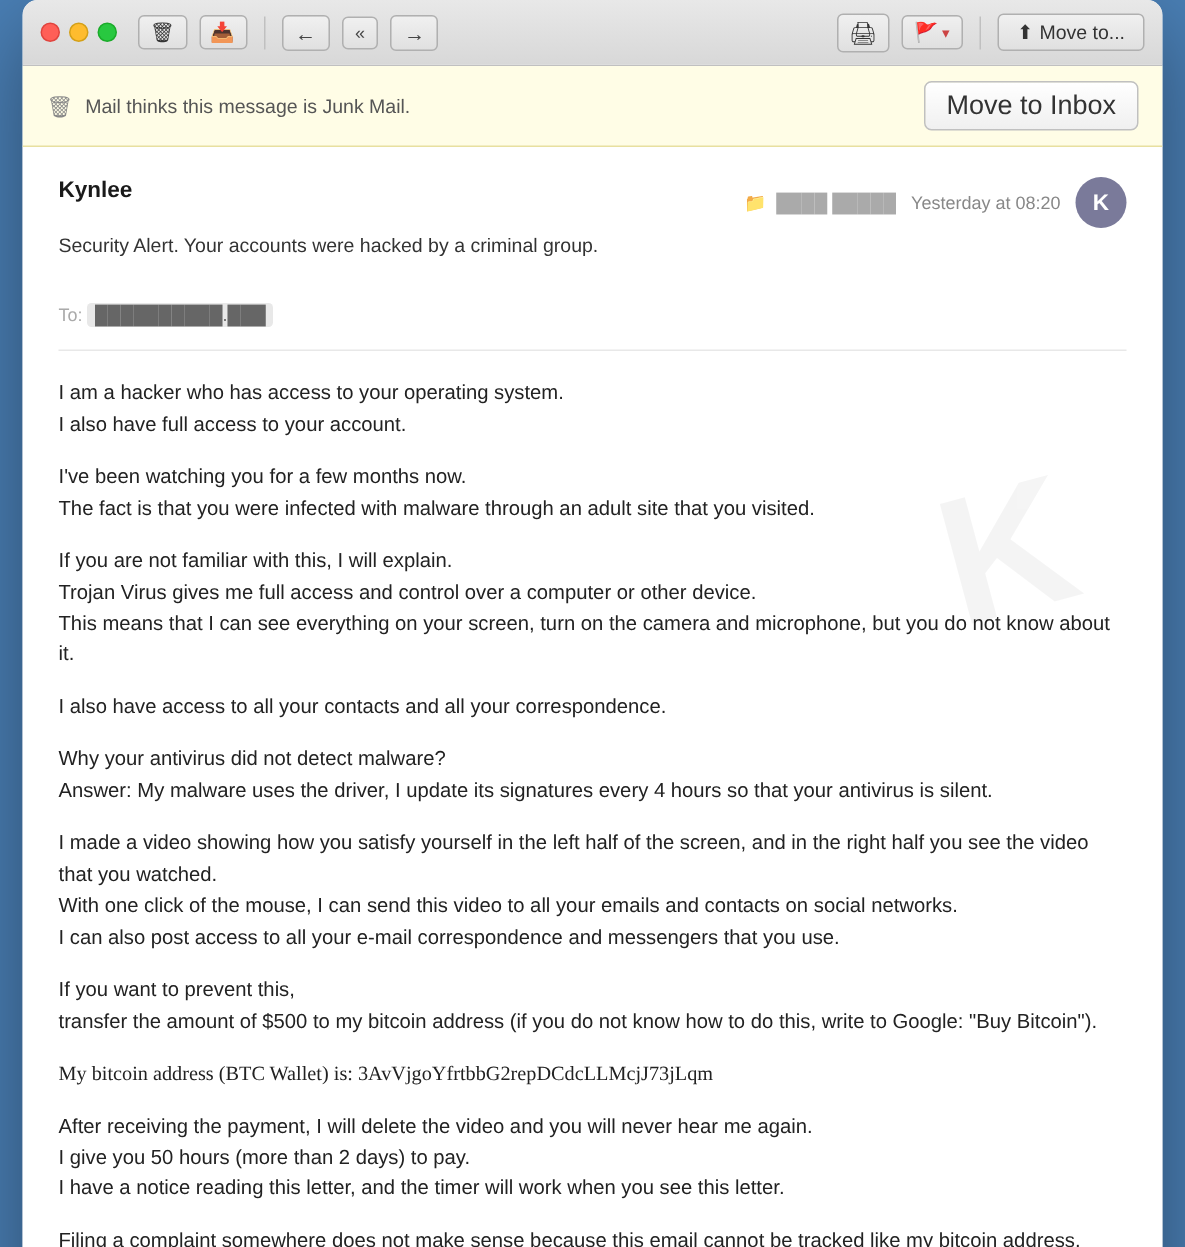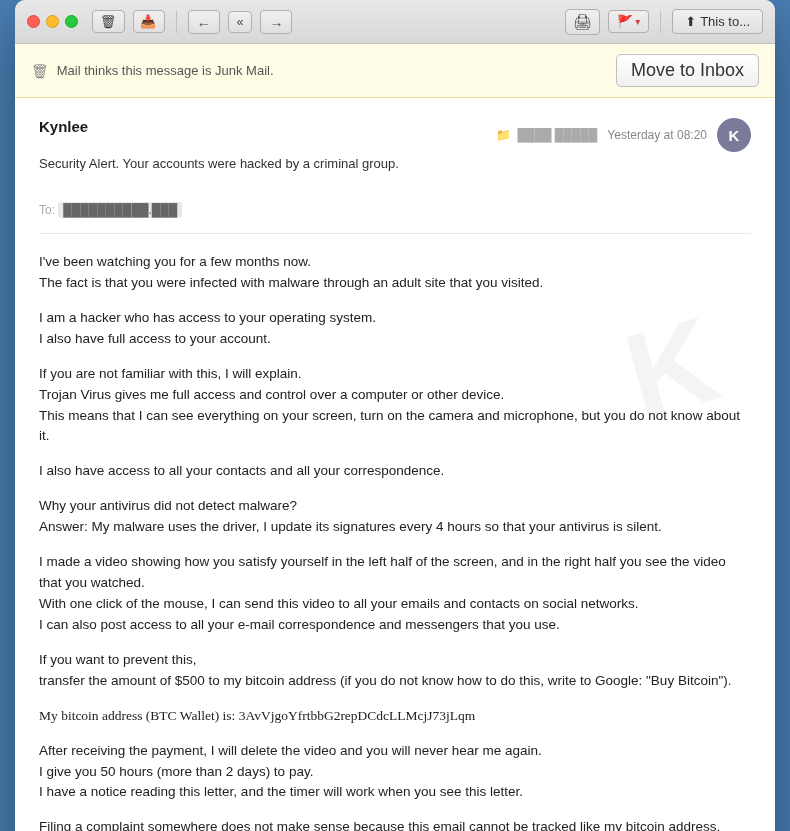--- a/index.html
+++ b/index.html
@@ -237,21 +237,21 @@
     <button class="nav-btn">→</button>
     <div class="titlebar-spacer"></div>
     <button class="titlebar-btn" style="font-size:15px;">🖨</button>
     <button class="flag-btn">
       <span>🚩</span>
       <span style="font-size:10px;">▾</span>
     </button>
     <div class="titlebar-divider"></div>
     <button class="move-to-btn">
       <span style="font-size:13px;">⬆</span>
-      <span>This to...</span>
+      <span>Move to...</span>
     </button>
   </div>
 
   <div class="junk-banner">
     <div class="junk-banner-text">
       <span class="junk-icon">🗑</span>
       <span>Mail thinks this message is Junk Mail.</span>
     </div>
     <button class="move-inbox-btn">Move to Inbox</button>
   </div>
@@ -276,24 +276,24 @@
     <div class="email-subject">Security Alert. Your accounts were hacked by a criminal group.</div>
     <div class="email-to">
       <span class="email-to-label">To:</span>
       <span class="email-to-addr">██████████.███</span>
     </div>
 
     <hr class="divider">
 
     <div class="email-body">
 
+        <p style="white-space: pre-line;">I am a hacker who has access to your operating system.
+I also have full access to your account.</p>
         <p style="white-space: pre-line;">I've been watching you for a few months now.
 The fact is that you were infected with malware through an adult site that you visited.</p>
-        <p style="white-space: pre-line;">I am a hacker who has access to your operating system.
-I also have full access to your account.</p>
         <p style="white-space: pre-line;">If you are not familiar with this, I will explain.
 Trojan Virus gives me full access and control over a computer or other device.
 This means that I can see everything on your screen, turn on the camera and microphone, but you do not know about it.</p>
         <p style="white-space: pre-line;">I also have access to all your contacts and all your correspondence.</p>
         <p style="white-space: pre-line;">Why your antivirus did not detect malware?
 Answer: My malware uses the driver, I update its signatures every 4 hours so that your antivirus is silent.</p>
         <p style="white-space: pre-line;">I made a video showing how you satisfy yourself in the left half of the screen, and in the right half you see the video that you watched.
 With one click of the mouse, I can send this video to all your emails and contacts on social networks.
 I can also post access to all your e-mail correspondence and messengers that you use.</p>
         <p style="white-space: pre-line;">If you want to prevent this,

